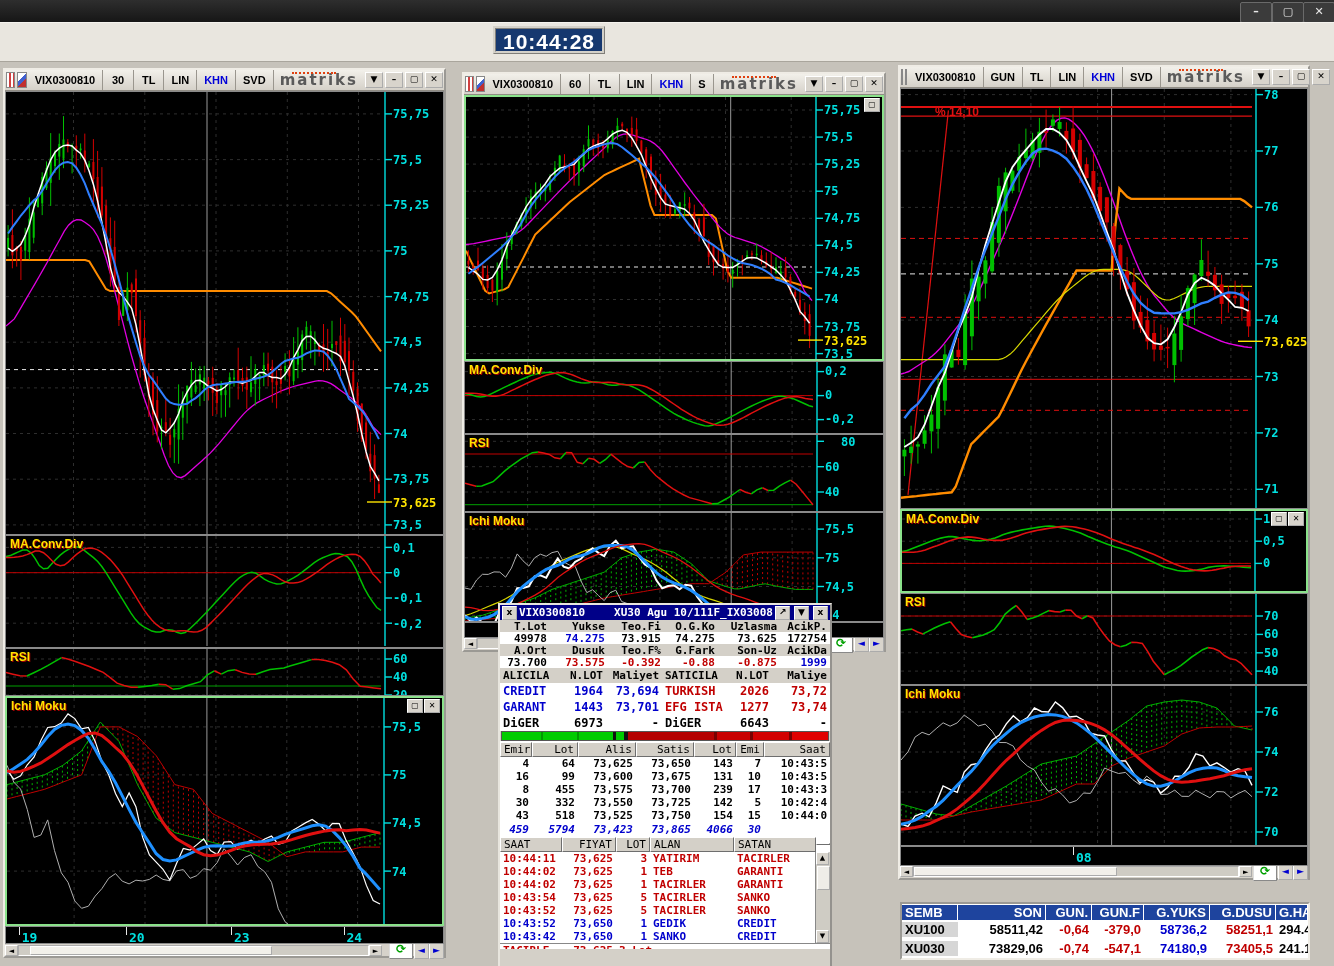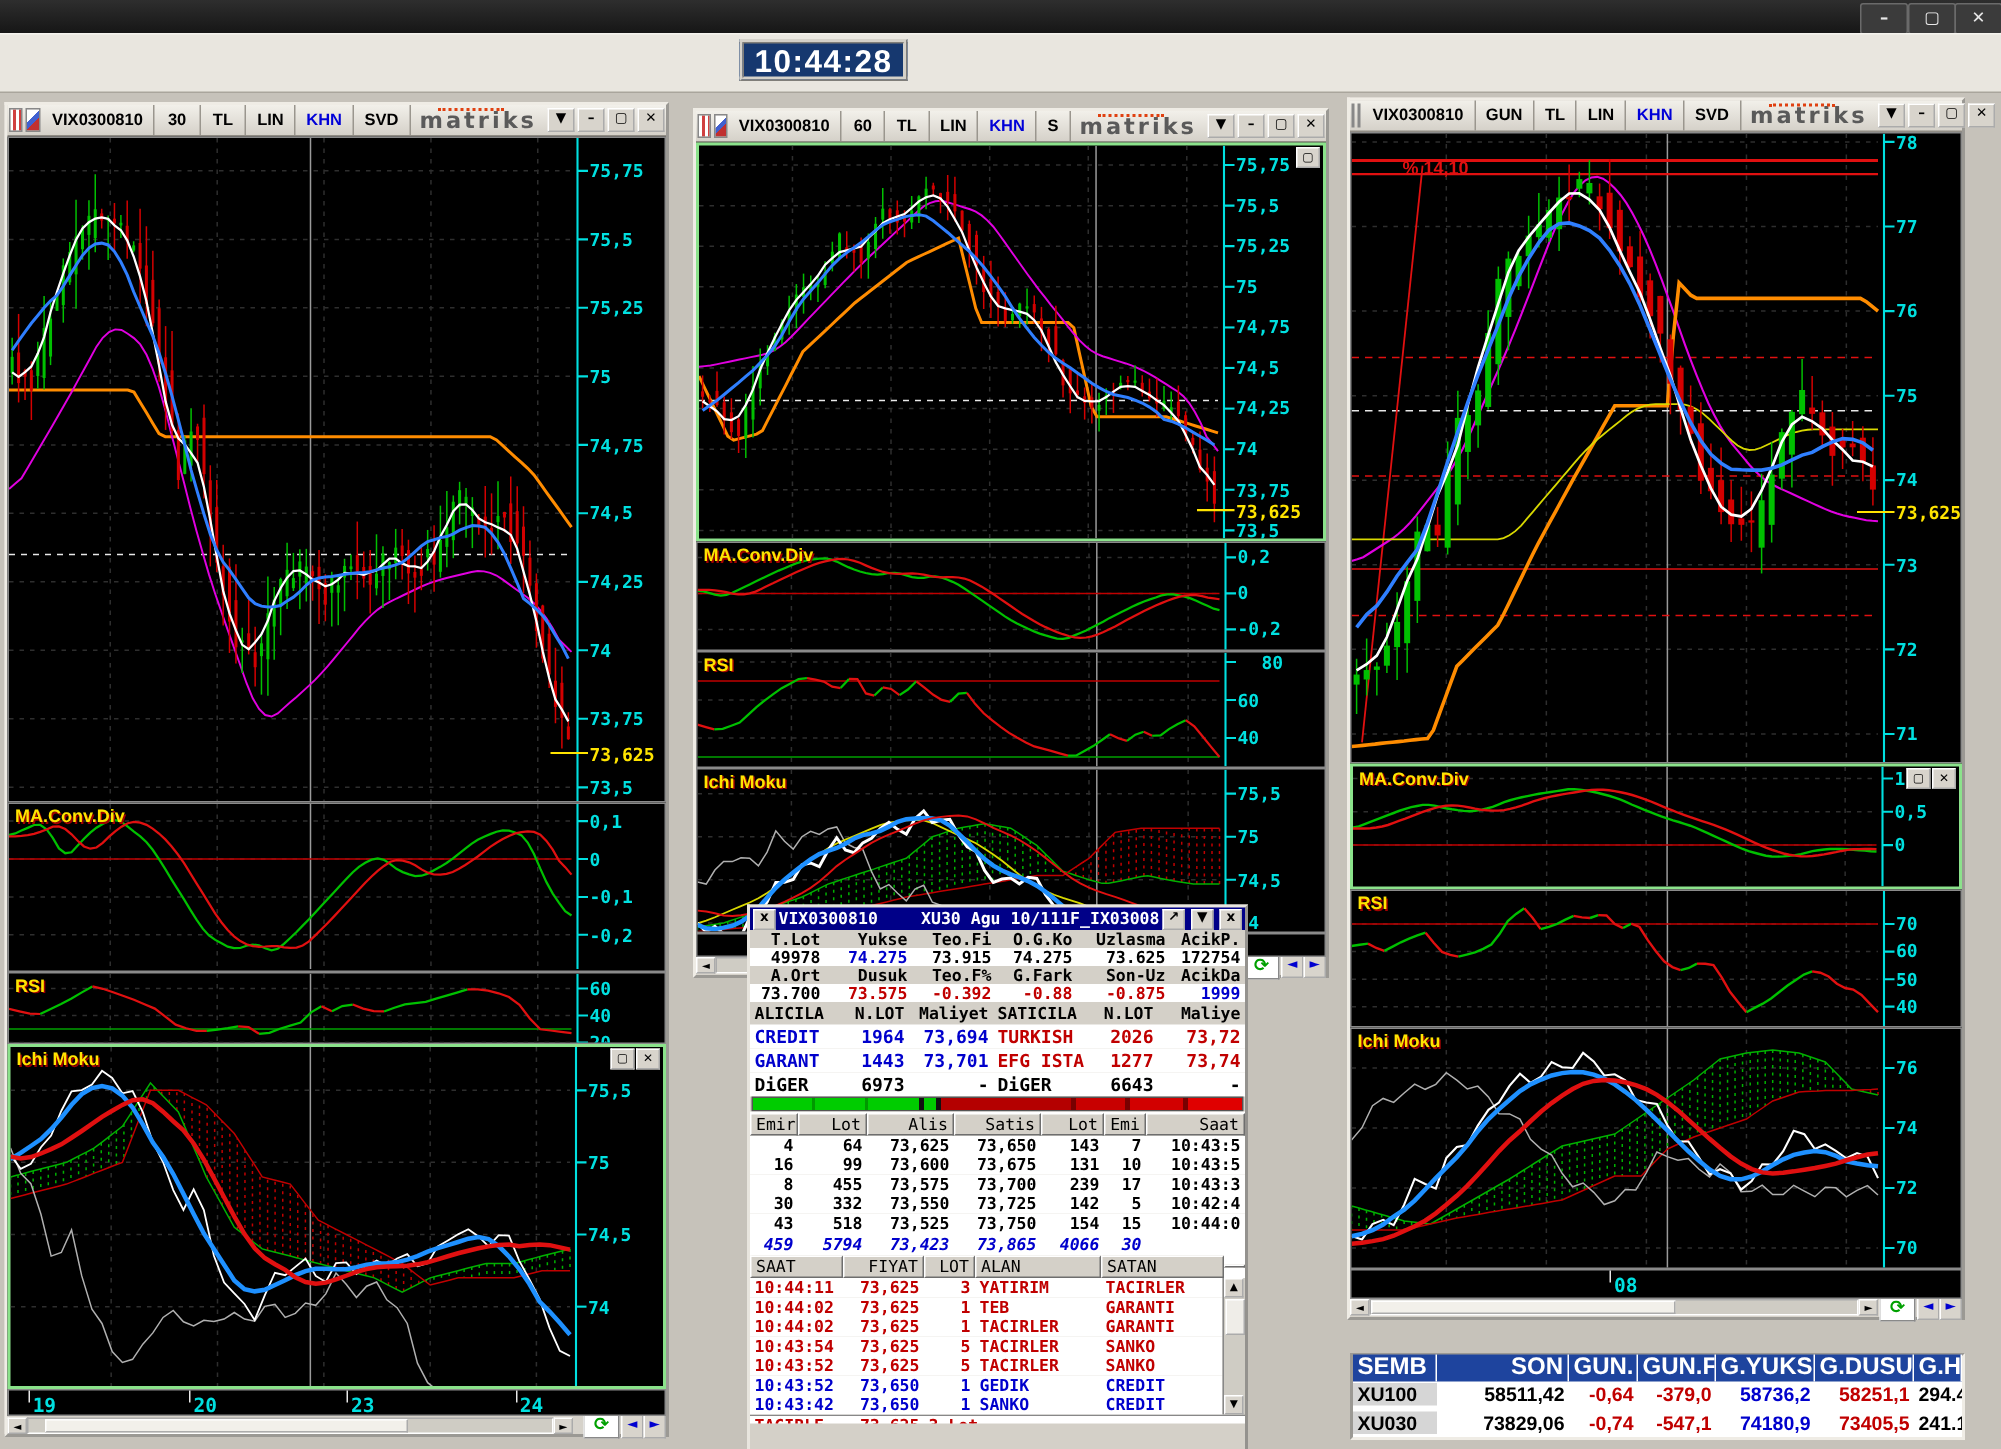--- a/index.html
+++ b/index.html
@@ -76,21 +76,21 @@
   #qpartial{height:5px;overflow:hidden;border-top:1px solid #888;}
   #qpartial .trow{grid-template-columns:62px 54px 84px 1fr;height:13px;font-size:11px;background:#fff;}
   #tscroll{position:absolute;right:0;top:16px;bottom:0;width:14px;background:#cfccc4;border-left:1px solid #888;}
   #tscroll .sa{position:absolute;left:0;width:13px;height:13px;background:#d8d4cc;border:1px outset #fff;
     box-sizing:border-box;font:7px "DejaVu Sans",sans-serif;text-align:center;line-height:11px;}
   #tscroll .th{position:absolute;left:1px;top:14px;width:11px;height:22px;background:#efede8;border:1px outset #fff;}
   
   #watch{position:absolute;left:900px;top:902px;width:410px;height:58px;background:#fff;border:2px inset #efece5;
     box-sizing:border-box;z-index:15;font-family:"Liberation Sans",sans-serif;}
   #watch .trow{grid-template-columns:56px 88px 46px 52px 66px 66px 1fr;height:19px;font-size:13px;background:#fff;}
-  #watch .trow.h{height:16px;font-size:16px;}
+  #watch .trow.h{height:16px;font-size:13px;}
   #watch .trow.h .cell{background:#1e449e;color:#fff;border-right:1px solid #fff;font-weight:bold;}
   #watch .sym{background:#d6d6d6;}
 </style>
 </head>
 <body>
 
 <div id="titlebar">
   <div class="wbtn" style="left:1240px">–</div>
   <div class="wbtn" style="left:1272px">▢</div>
   <div class="wbtn" style="left:1303px">✕</div>

